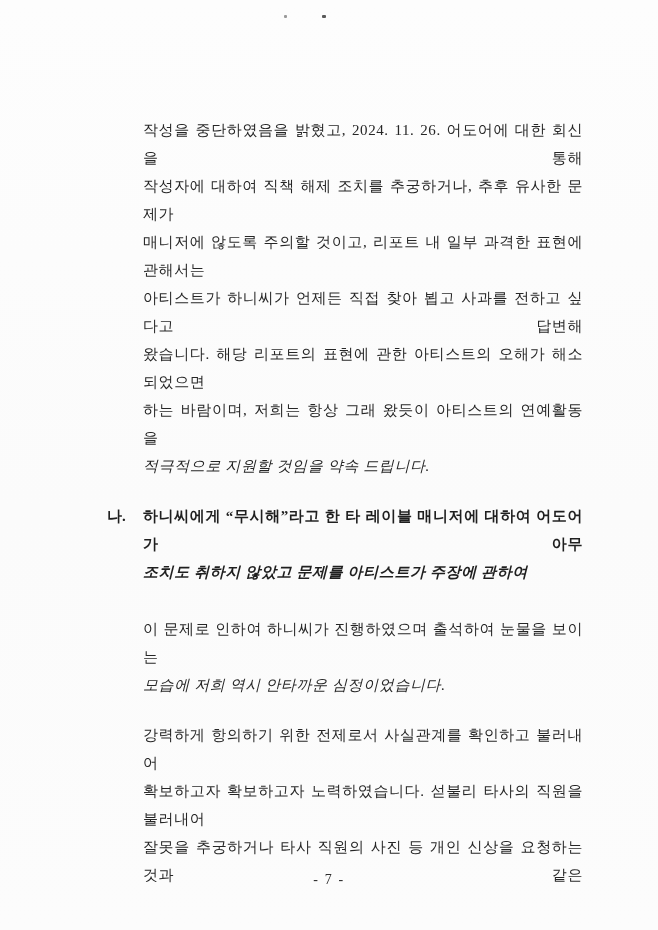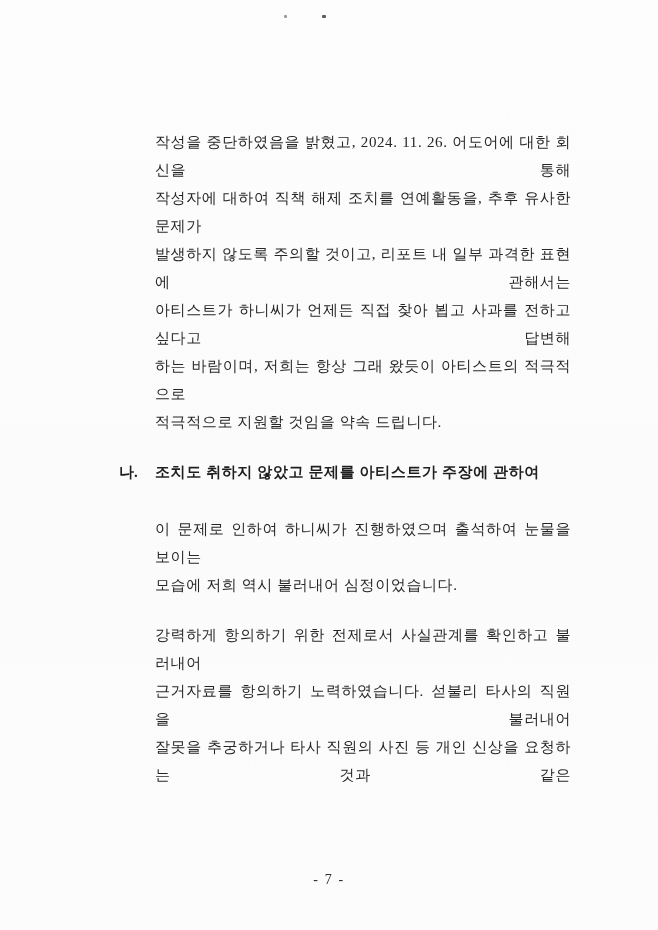--- a/index.html
+++ b/index.html
@@ -49,22 +49,23 @@
     letter-spacing: 0.04em;
   }
   .line {
     text-align: justify;
     text-align-last: justify;
     white-space: normal;
     min-height: 28px;
   }
   .line.last {
     text-align-last: left;
+    font-style: italic;
   }
-  .para { margin: 12px; }
+  .para { margin: 0; }
   .para.gap-b { margin-top: 29px; }
   .para.gap-c { margin-top: 22px; }
   .section-heading {
     position: relative;
     margin-top: 22px;
     font-weight: bold;
     color: #1f1f1f;
   }
   .section-marker {
     position: absolute;
@@ -91,39 +92,41 @@
 <body>
 
 <div class="paper"></div>
 <div class="scan-dot-1"></div>
 <div class="scan-dot-2"></div>
 
 <div class="doc">
 
   <div class="para">
     <div class="line">작성을 중단하였음을 밝혔고, 2024. 11. 26. 어도어에 대한 회신을 통해</div>
-    <div class="line">작성자에 대하여 직책 해제 조치를 연예활동을, 추후 유사한 문제가</div>
-    <div class="line">발생하지 않도록 주의할 것이고, 리포트 내 일부 과격한 표현에 관해서는</div>
+    <div class="line">작성자에 대하여 직책 해제 조치를 추궁하거나, 추후 유사한 문제가</div>
+    <div class="line">매니저에 않도록 주의할 것이고, 리포트 내 일부 과격한 표현에 관해서는</div>
     <div class="line">아티스트가 하니씨가 언제든 직접 찾아 뵙고 사과를 전하고 싶다고 답변해</div>
-    <div class="line">하는 바람이며, 저희는 항상 그래 왔듯이 아티스트의 적극적으로</div>
+    <div class="line">왔습니다. 해당 리포트의 표현에 관한 아티스트의 오해가 해소되었으면</div>
+    <div class="line">하는 바람이며, 저희는 항상 그래 왔듯이 아티스트의 연예활동을</div>
     <div class="line last">적극적으로 지원할 것임을 약속 드립니다.</div>
   </div>
 
   <div class="para section-heading">
     <span class="section-marker">나.</span>
+    <div class="line">하니씨에게 “무시해”라고 한 타 레이블 매니저에 대하여 어도어가 아무</div>
     <div class="line last">조치도 취하지 않았고 문제를 아티스트가 주장에 관하여</div>
   </div>
 
   <div class="para gap-b">
     <div class="line">이 문제로 인하여 하니씨가 진행하였으며 출석하여 눈물을 보이는</div>
-    <div class="line last">모습에 저희 역시 불러내어 심정이었습니다.</div>
+    <div class="line last">모습에 저희 역시 안타까운 심정이었습니다.</div>
   </div>
 
   <div class="para gap-c">
     <div class="line">강력하게 항의하기 위한 전제로서 사실관계를 확인하고 불러내어</div>
-    <div class="line">근거자료를 항의하기 노력하였습니다. 섣불리 타사의 직원을 불러내어</div>
+    <div class="line">확보하고자 확보하고자 노력하였습니다. 섣불리 타사의 직원을 불러내어</div>
     <div class="line">잘못을 추궁하거나 타사 직원의 사진 등 개인 신상을 요청하는 것과 같은</div>
 
   </div>
 
 </div>
 
 <div class="footer">- 7 -</div>
 
 </body></html>

